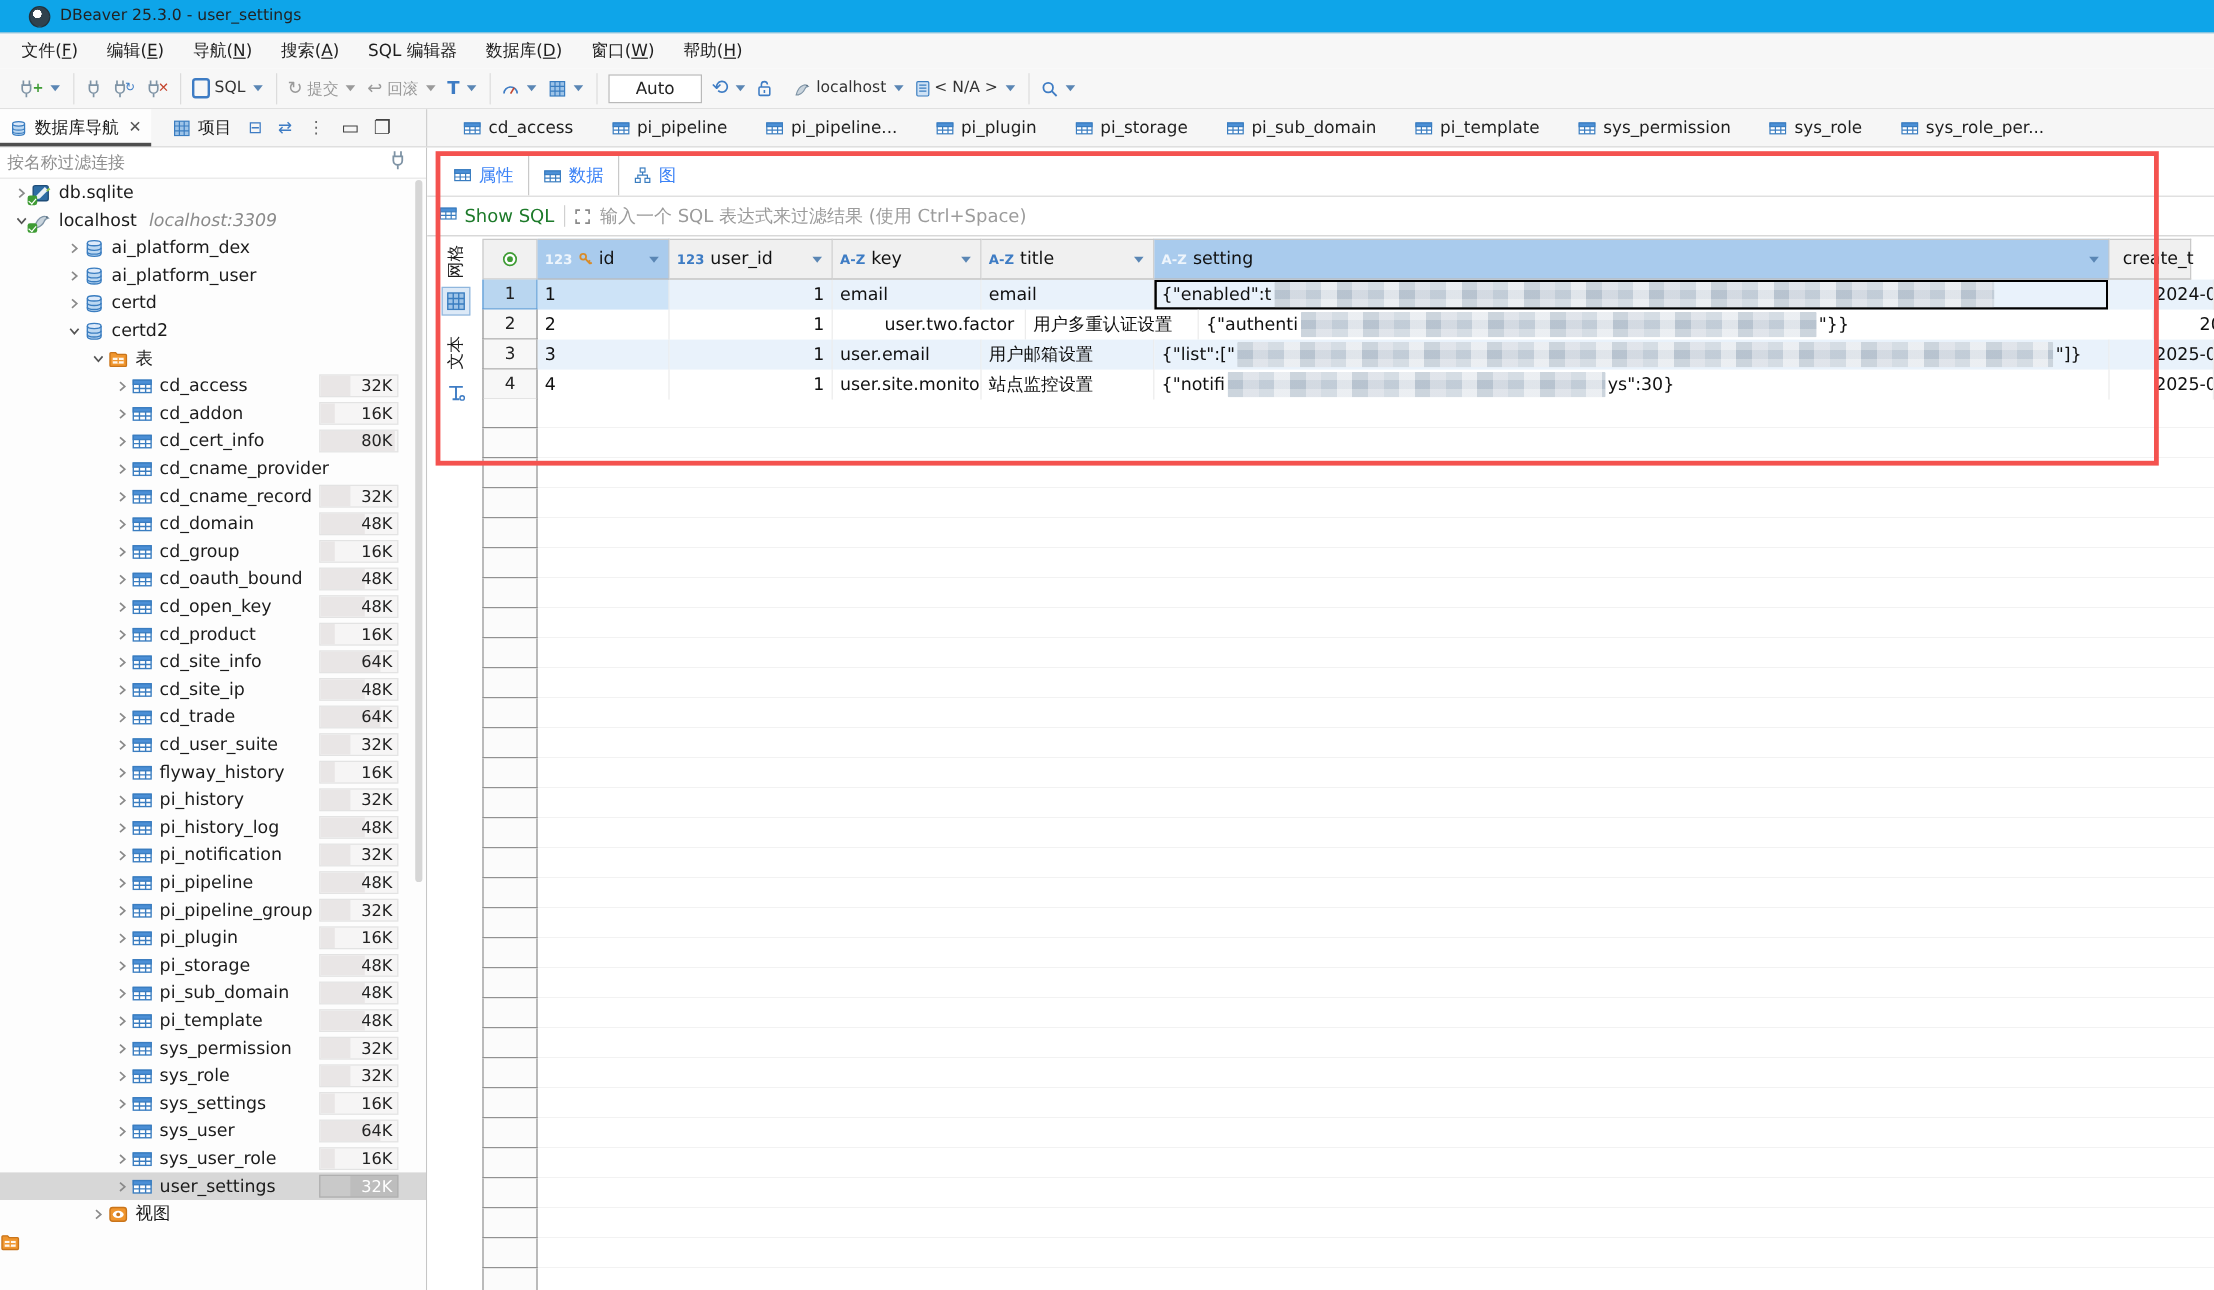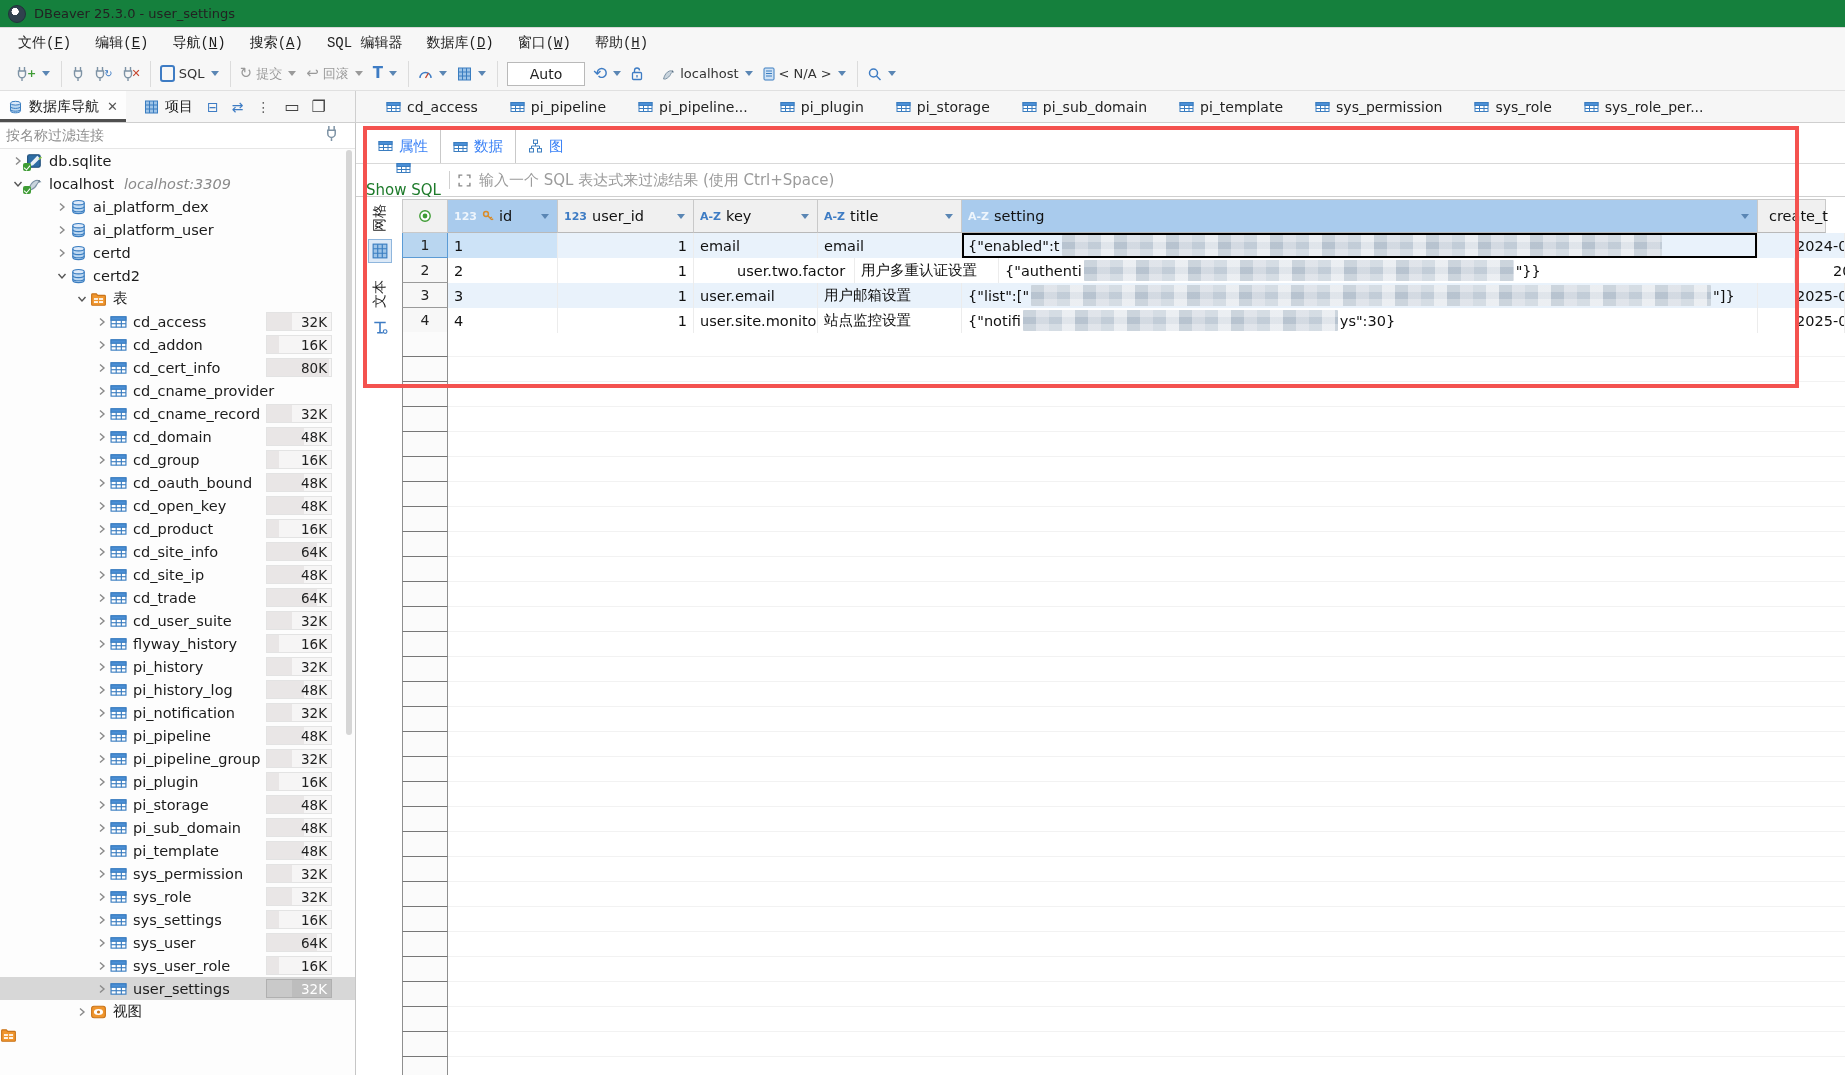--- a/index.html
+++ b/index.html
@@ -1,27 +1,27 @@
 <!DOCTYPE html>
 <html><head>
 <meta charset="utf-8">
 <style>
   * { margin:0; padding:0; box-sizing:border-box; }
   html,body { background:#fff; }
   body { font-family:"DejaVu Sans","Liberation Sans",sans-serif; }
   #app { position:relative; width:1845px; height:1075px; overflow:hidden; background:#fff; color:#1a1a1a; }
 
   
-  .titlebar { position:absolute; left:0; top:0; width:1845px; height:28px; background:#15803d; border-bottom:1px solid #d9d9d9; display:flex; align-items:center; padding-left:8px; }
+  .titlebar { position:absolute; left:0; top:0; width:1845px; height:28px; background:#0ea5e9; border-bottom:1px solid #d9d9d9; display:flex; align-items:center; padding-left:24px; }
   .app-icon { width:18px; height:18px; border-radius:50%; background:radial-gradient(circle at 38% 35%, #ffffff 0 24%, #30424e 26%); border:1px solid #22313b; margin-right:8px; }
   .title-text { font-size:13px; color:#222; }
 
   
   .menubar { position:absolute; left:0; top:28px; width:1845px; height:29px; background:#f7f7f7; display:flex; align-items:center; padding-left:6px; }
-  .menu-item { font-size:14px; color:#1f1f1f; padding:4px 12px; cursor:default;font-family:Liberation Mono, monospace; }
+  .menu-item { font-size:14px; color:#1f1f1f; padding:4px 12px; cursor:default; }
   .menu-item u { text-decoration:underline; }
 
   
   .toolbar { position:absolute; left:0; top:57px; width:1845px; height:34px; background:#f7f7f7; border-bottom:1px solid #e0e0e0; display:flex; align-items:center; padding-left:6px; font-size:13px; }
   .tgrp { display:flex; align-items:center; height:26px; padding:0 5px; border-right:1px solid #dcdcdc; }
   .tbtn { display:flex; align-items:center; gap:4px; padding:3px 4px; border-radius:3px; color:#333; }
   .tbtn.disabled { color:#9a9a9a; }
   .dd { width:0; height:0; border-left:4px solid transparent; border-right:4px solid transparent; border-top:5px solid #5a86b4; margin:0 2px; }
   .dd.gray { border-top-color:#9a9a9a; }
   .auto-box { width:78px; height:24px; background:#fff; border:1px solid #b9b9b9; display:flex; align-items:center; justify-content:center; font-size:14px; color:#222; margin:0 4px; }
@@ -63,21 +63,21 @@
   .tree-row.sel .tr-badge i { background:#c9c9c9; }
   .tree-row.sel .tr-badge b { color:#fff; }
   .side-scroll { position:absolute; right:3px; top:27px; width:6px; height:585px; background:#d6d6d6; border-radius:3px; }
 
   
   .main { position:absolute; left:356px; top:123px; width:1489px; height:952px; background:#fff; }
   .rtabs { position:absolute; left:10px; top:6px; height:34px; display:flex; align-items:stretch; font-size:14.5px; }
   .rtab { display:flex; align-items:center; gap:6px; padding:0 12px; color:#3b82f6; }
   .rtab.sel { background:#fff; border:1px solid #c9c9c9; border-bottom:none; }
   .filterbar { position:absolute; left:0; top:40px; width:1489px; height:34px; border-top:1px solid #d9d9d9; border-bottom:1px solid #cfcfcf; display:flex; align-items:center; padding-left:10px; background:#fff; }
-  .show-sql { display:flex; align-items:center; gap:6px; color:#1d7a2a; font-size:15px;flex-direction:column; }
+  .show-sql { display:flex; gap:6px; color:#1d7a2a; font-size:15px; }
   .fb-sep { width:1px; height:18px; background:#d0d0d0; margin:0 8px; }
   .fb-placeholder { color:#9b9b9b; font-size:15px; }
 
   .ptabs { position:absolute; left:6px; top:78px; width:36px; display:flex; flex-direction:column; align-items:center; gap:14px; }
   .ptab { display:flex; flex-direction:column; align-items:center; gap:4px; }
   .ptab .plabel { transform:rotate(-90deg); font-size:14px; color:#1c1c1c; height:34px; width:20px; display:flex; align-items:center; justify-content:center; white-space:nowrap; }
   .picon { width:24px; height:24px; display:flex; align-items:center; justify-content:center; border:1px solid transparent; }
   .ptab.sel .picon { background:#dce9f7; border:1px solid #8fb6dd; }
 
   .grid { position:absolute; left:46px; top:76px; }

